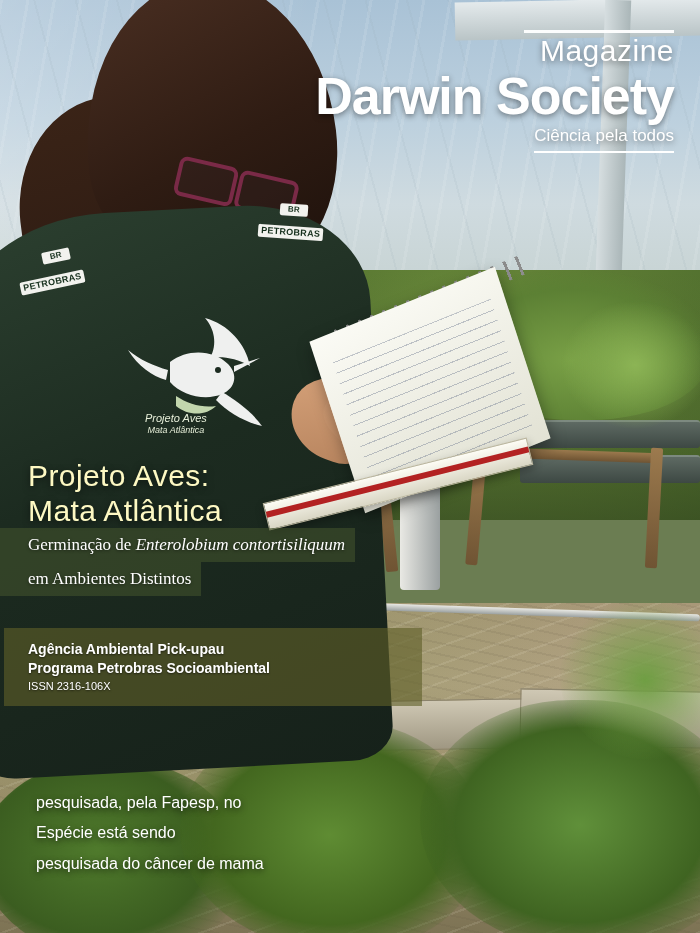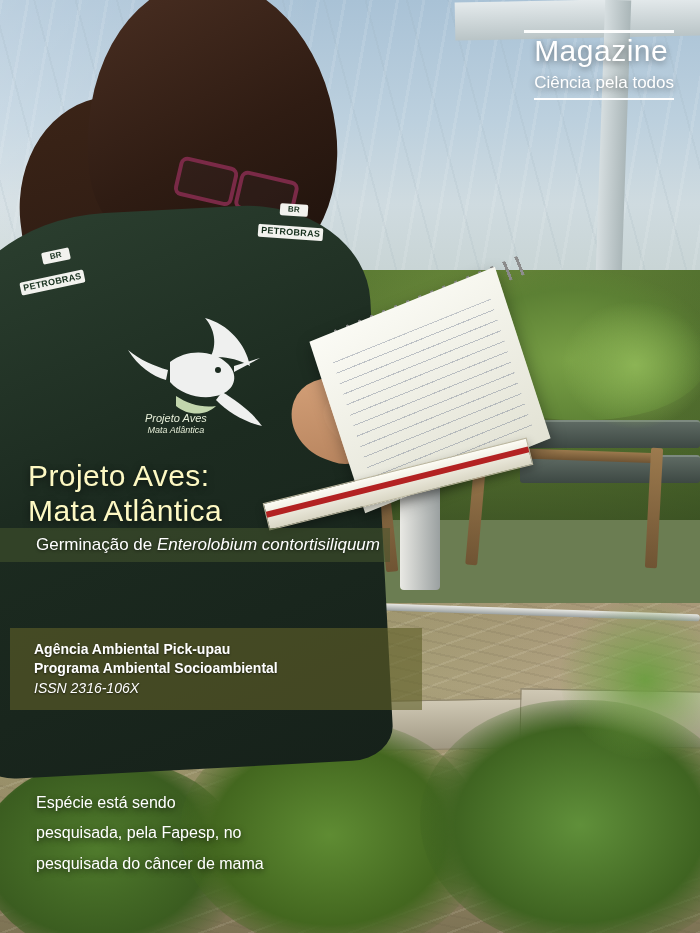--- a/index.html
+++ b/index.html
@@ -195,20 +195,21 @@
   .ruler::after {
     content: "";
     position: absolute; left: 0; right: 0; top: 8px; height: 6px;
     background: #b32222;
   }
 
   
   .masthead {
     position: absolute;
     right: 26px; top: 36px;
+    text-align: right;
     color: #ffffff;
     text-shadow: 0 2px 6px rgba(0,0,0,.45);
   }
   .mast-rule-top {
     position: absolute; right: 26px; top: 30px; width: 150px; height: 3px;
     background: #ffffff; opacity: .95;
   }
   .mast-magazine {
     font-size: 30px;
     letter-spacing: .5px;
@@ -244,40 +245,41 @@
   .cover-title .l2 { display: block; }
 
   .subtitle-wrap {
     position: absolute;
     left: 0; top: 528px; width: 420px;
   }
   .sub-line {
     display: block;
     color: #ffffff;
     font-size: 17px;
-    padding: 7px 10px 7px 36px;
+    padding: 7px 10px 7px 28px;
     background: rgba(70,85,45,.55);
     text-shadow: 0 1px 3px rgba(0,0,0,.5);
     width: fit-content;
     max-width: 392px;
+    font-family: Liberation Serif, serif;
   }
   .sub-line em { font-style: italic; }
 
   .credits {
     position: absolute;
-    left: 10px; top: 628px;
+    left: 4px; top: 628px;
     width: 380px;
     background: rgba(95,95,40,.62);
     color: #ffffff;
-    padding: 12px 8px 14px 24px;
+    padding: 12px 14px 14px 24px;
     text-shadow: 0 1px 2px rgba(0,0,0,.55);
   }
   .credits .agency { font-size: 14px; font-weight: bold; line-height: 1.35; }
   .credits .serie { font-size: 14px; font-weight: bold; margin-top: 16px; }
-  .credits .issn { font-size: 14px; margin-top: 2px; font-style: italic; }
+  .credits .issn { font-size: 11px; margin-top: 2px; }
 
   .health {
     position: absolute;
     left: 28px; top: 782px;
     color: #ffffff;
     text-shadow: 0 2px 6px rgba(0,0,0,.65);
   }
   .health .h {
     font-size: 23px;
     font-weight: bold;
@@ -365,41 +367,43 @@
     <div class="spiral"></div>
     <div class="notebook">
       <div class="lines"></div>
     </div>
     <div class="ruler"></div>
   </div>
 
   <div class="mast-rule-top"></div>
   <div class="masthead">
     <div class="mast-magazine">Magazine</div>
+    <div class="mast-title">Darwin Society</div>
     <div class="mast-tagline">Ciência pela todos</div>
   </div>
 
   <div class="cover-title">
     <span>Projeto Aves:</span>
     <span class="l2">Mata Atlântica</span>
   </div>
 
   <div class="subtitle-wrap">
     <span class="sub-line">
       <span>Germinação de </span><em>Enterolobium contortisiliquum</em>
     </span>
+    <span class="sub-line">em  Ambientes Distintos</span>
   </div>
 
   <div class="credits">
     <div class="agency">Agência Ambiental Pick-upau</div>
-    <div class="agency">Programa Ambiental Socioambiental</div>
+    <div class="agency">Programa Petrobras Socioambiental</div>
     <div class="issn">ISSN 2316-106X</div>
   </div>
 
   <div class="health">
     <div class="b">
+      <span>pesquisada, pela Fapesp, no</span>
       <span>Espécie está sendo</span>
-      <span>pesquisada, pela Fapesp, no</span>
       <span>pesquisada do câncer de mama</span>
     </div>
   </div>
 
 </div>
 
 </body></html>

